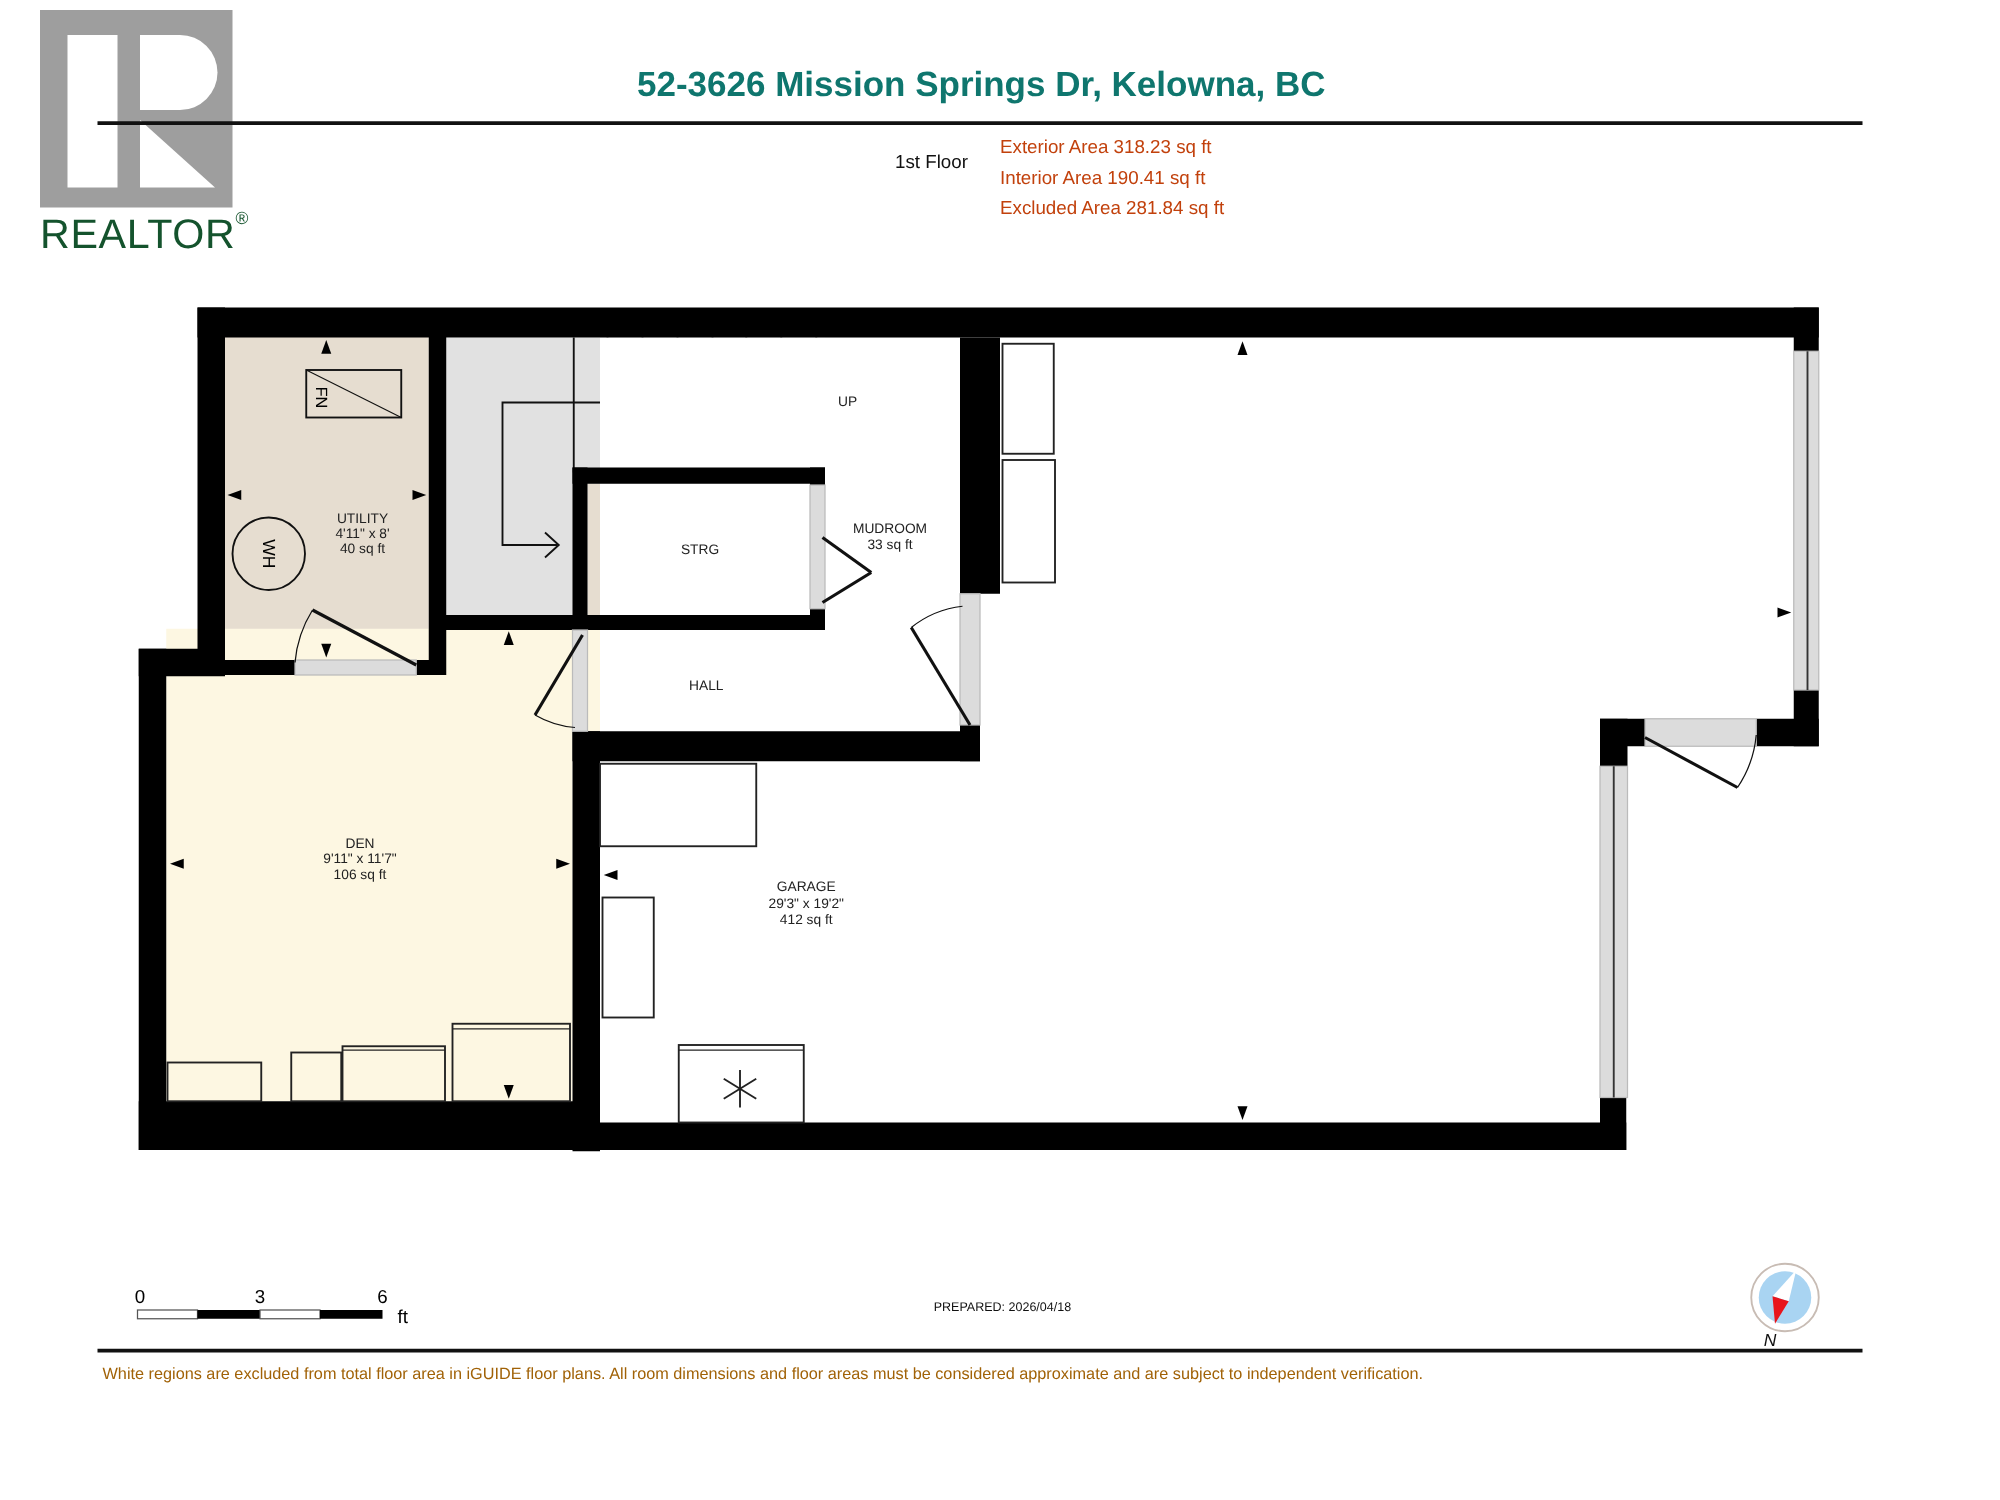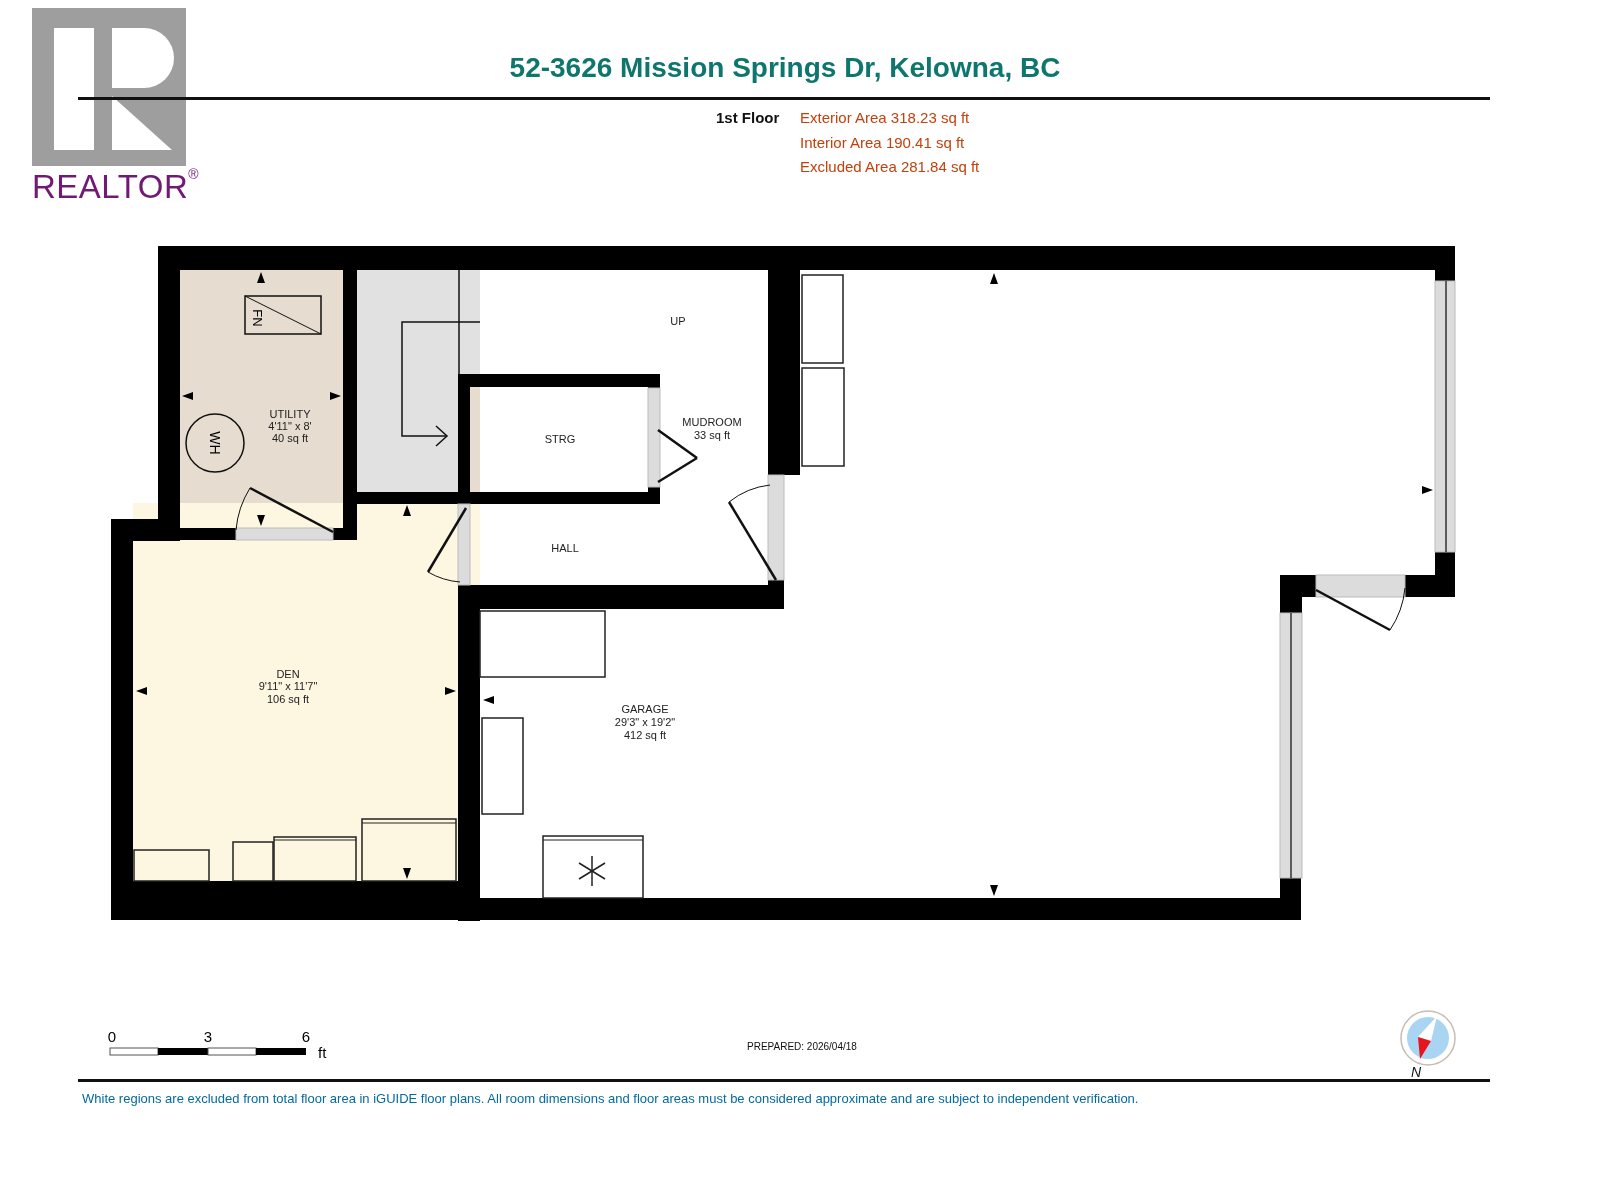--- a/index.html
+++ b/index.html
@@ -1,31 +1,31 @@
 <!DOCTYPE html>
 <html><head>
 <meta charset="utf-8">
 <style>
   html, body { margin: 0; padding: 0; background: #ffffff; }
   body { width: 1600px; height: 1200px; position: relative; overflow: hidden;
          font-family: "Liberation Sans", sans-serif; color: #111; }
   .abs { position: absolute; }
   .logo { left: 32px; top: 8px; width: 170px; height: 200px; }
   .logo-box { position: absolute; left: 0; top: 0; width: 154px; height: 158px; background: #9e9e9e; }
-  .logo-text { position: absolute; left: 0; top: 160px; font-size: 33px; color: #701a75; letter-spacing: 0.5px; }
+  .logo-text { position: absolute; left: 0; top: 160px; font-size: 33px; color: #14532d; letter-spacing: 0.5px; }
   .logo-text sup { font-size: 14px; vertical-align: top; position: relative; top: -2px; }
   .title { left: 0; width: 1570px; top: 52px; text-align: center; font-weight: bold; font-size: 28px; color: #0f766e; }
   .rule { height: 3px; background: #111; }
-  .floor-label { left: 716px; top: 109px; font-weight: bold; font-size: 15px; }
+  .floor-label { left: 716px; top: 121px; font-weight: normal; font-size: 15px; }
   .area-line { left: 800px; font-size: 15px; color: #c2410c; }
   .plan { left: 0; top: 0; }
   .room-lbl { font-size: 11px; fill: #222; text-anchor: middle; font-family: "Liberation Sans", sans-serif; }
   .scale-num { font-size: 15px; }
   .prepared { left: 747px; top: 1041px; font-size: 10px; }
-  .disclaimer { left: 82px; top: 1091px; font-size: 13px; color: #0369a1; }
+  .disclaimer { left: 82px; top: 1091px; font-size: 13px; color: #a16207; }
   .north { left: 1411px; top: 1064px; font-size: 14px; font-style: italic; }
 </style>
 </head>
 <body>
 
 <div class="abs logo">
   <div class="logo-box">
     <svg width="154" height="158" viewBox="0 0 154 158">
       <rect x="22" y="20" width="40" height="122" fill="#fff"></rect>
       <path d="M80 20 H112 A30 30 0 0 1 112 80 H80 Z" fill="#fff"></path>

